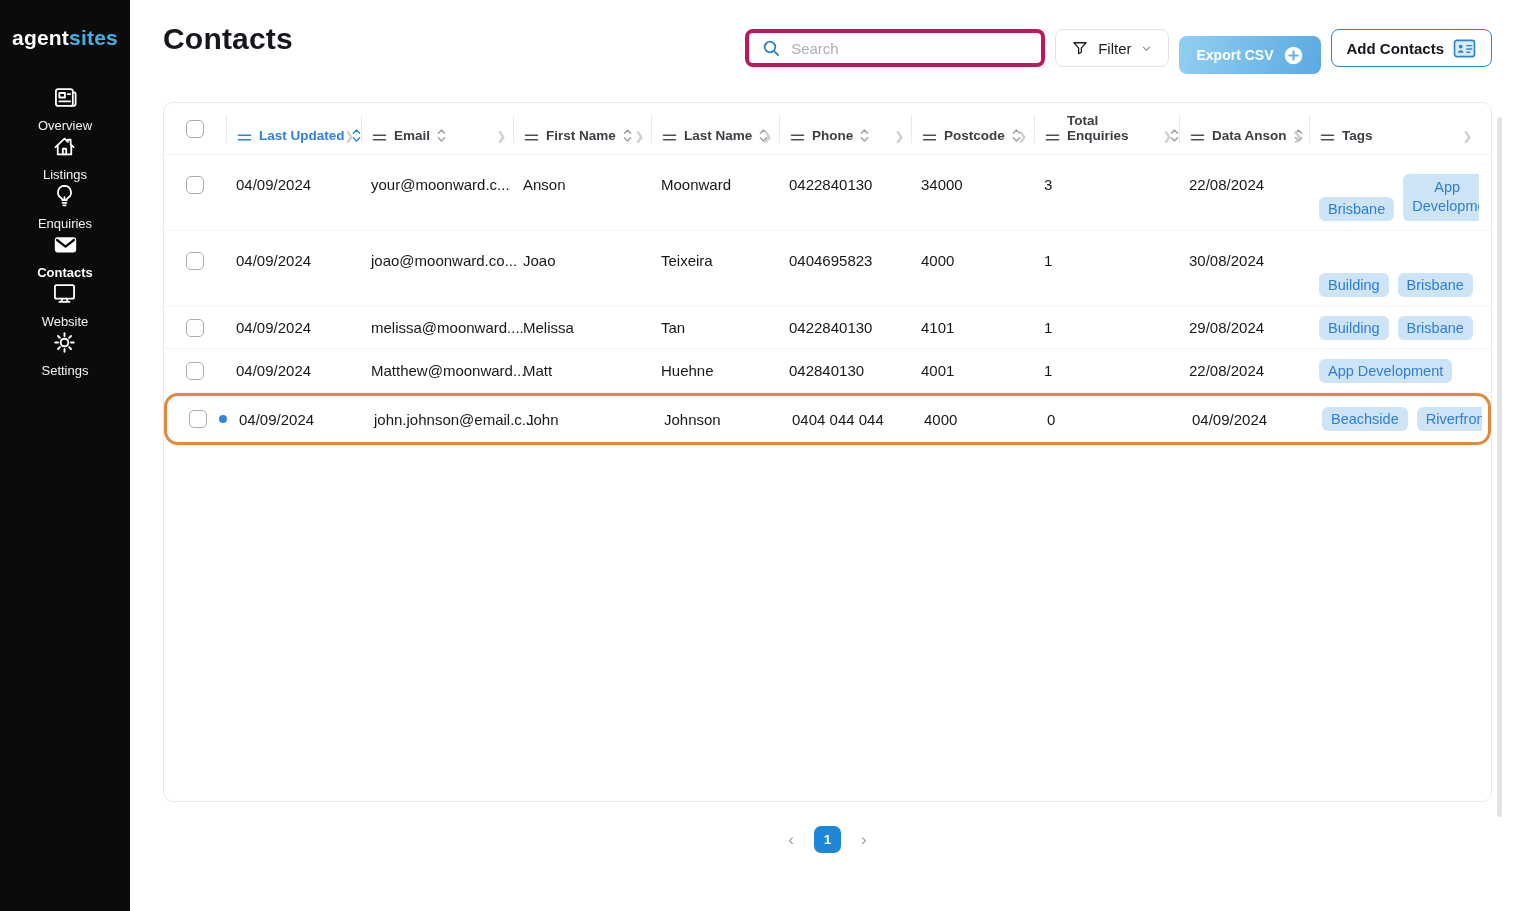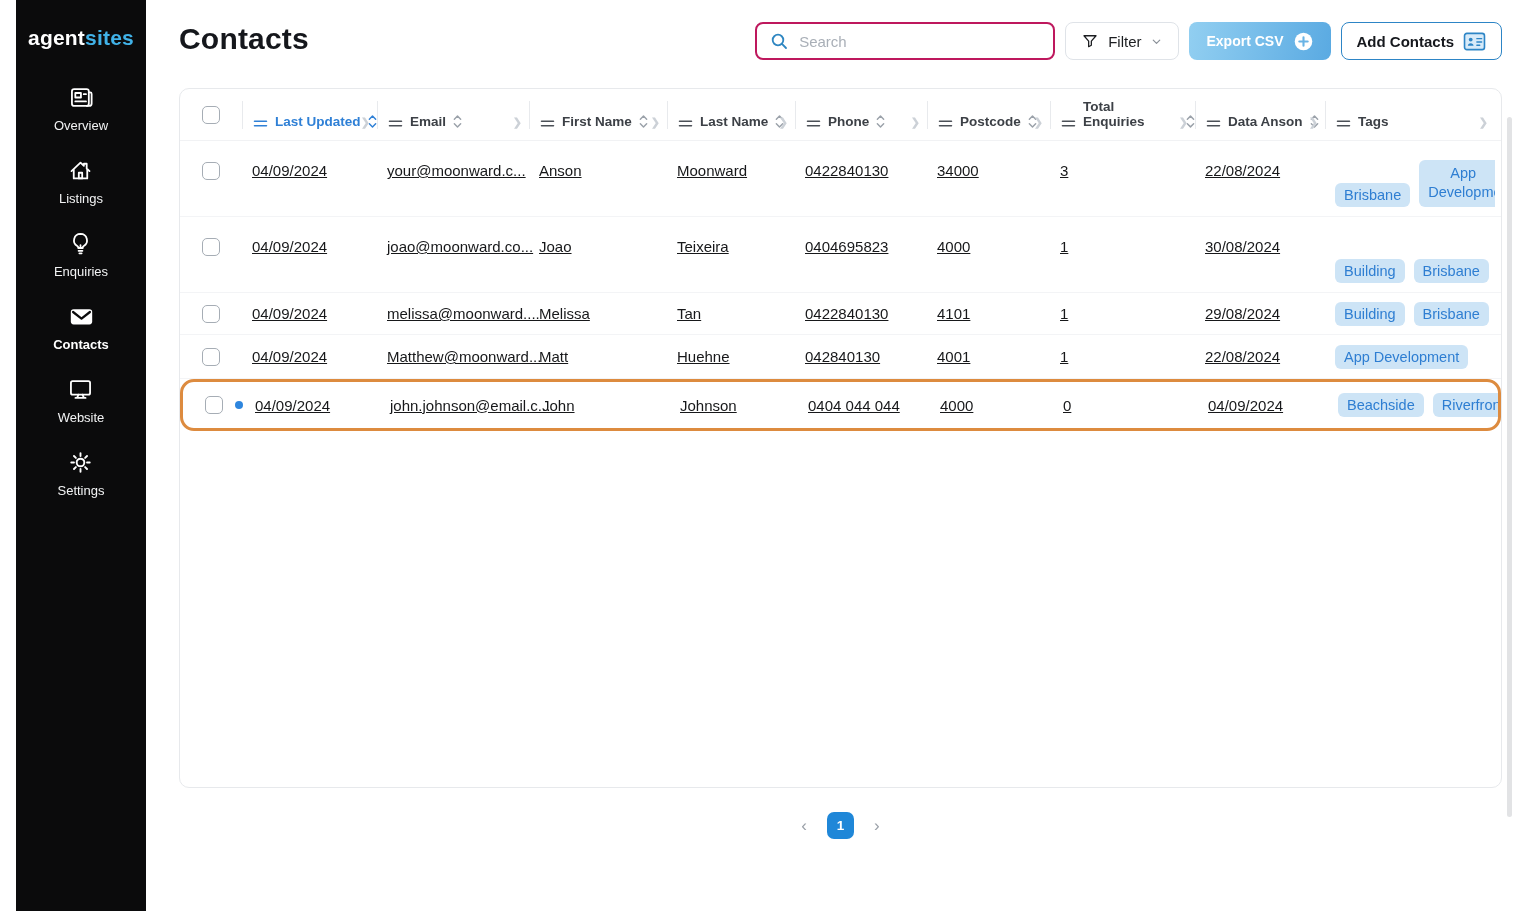--- a/index.html
+++ b/index.html
@@ -1,69 +1,69 @@
 <!DOCTYPE html>
 <html><head>
 <meta charset="utf-8">
 <style>
   * { margin:0; padding:0; box-sizing:border-box; }
   html,body { width:1525px; height:911px; overflow:hidden; background:#fff;
     font-family:"Liberation Sans", sans-serif; }
-  .app { display:flex; width:1525px; height:911px;padding-left:16px; }
+  .app { display:flex; width:1525px; height:911px; }
 
   
   .sidebar { width:130px; background:#0b0b0c; color:#f5f5f5; display:flex;
     flex-direction:column; align-items:center; position:relative; flex-shrink:0; }
   .logo { margin-top:26px; font-size:21px; font-weight:700; letter-spacing:.2px; color:#fff; }
   .logo .accent { color:#41b2e8; }
-  .nav { margin-top:34px; display:flex; flex-direction:column; gap:24px; align-items:center; }
+  .nav { margin-top:34px; display:flex; flex-direction:column; align-items:center; }
   .nav-item { display:flex; flex-direction:column; align-items:center; gap:7px; cursor:pointer; }
   .nav-item svg { width:27px; height:27px; }
   .nav-label { font-size:13px; color:#f2f3f4; }
   .nav-item.active .nav-label { font-weight:600; color:#fff; }
   .signout { position:absolute; bottom:24px; left:0; right:0; display:flex;
     flex-direction:column; align-items:center; gap:6px; cursor:pointer; }
   .signout svg { width:26px; height:26px; }
   .signout .nav-label { color:#fff; }
 
   
   .main { flex:1; position:relative; padding:0 33px; background:#fff; }
   .topbar { display:flex; justify-content:space-between; align-items:flex-start; margin-top:22px; }
   .page-title { font-size:30px; font-weight:700; color:#15171c; letter-spacing:.2px; }
   .subtitle { font-size:12.5px; color:#9ba1a9; margin-top:15px; }
   .controls { display:flex; gap:10px; align-items:center; }
-  .searchbox { width:300px; height:38px; border:2px solid #be185d; border-radius:8px;
+  .searchbox { width:300px; height:38px; border:4px solid #be185d; border-radius:8px;
     display:flex; align-items:center; gap:10px; padding:0 12px; background:#fff; }
   .searchbox input { border:none; outline:none; font-size:15px; color:#333; width:100%;
     font-family:"Liberation Sans", sans-serif; }
   .searchbox input::placeholder { color:#a9afb7; }
   .btn { height:38px; border-radius:8px; display:flex; align-items:center; gap:9px;
     padding:0 15px; font-size:15px; cursor:pointer; background:#fff; border:1px solid #dfe3e8;
     font-family:"Liberation Sans", sans-serif; }
   .btn-filter { color:#1c1e21; }
   .btn-export { border:none; background:linear-gradient(100deg,#92cff1,#5aaae2);
-    color:#fff; font-weight:700; font-size:14px; padding:0 17px; }
+    color:#fff; font-weight:700; font-size:14px; padding:0 17px;margin-top:14px; }
   .btn-add { border:1.5px solid #2d85c6; font-weight:600; color:#16181d; }
 
   
   .card { margin-top:28px; height:700px; border:1px solid #e7e9ec; border-radius:10px;
     background:#fff; position:relative; overflow:hidden; }
   .grid { display:grid; grid-template-columns:62px 135px 152px 138px 128px 132px 123px 145px 130px 170px; }
   .thead { height:52px; align-items:center; border-bottom:1px solid #f1f2f4; }
   .th { display:flex; align-items:flex-end; gap:7px; font-size:13.5px; font-weight:700;
     color:#3c4046; height:28px; padding-left:10px; border-left:1px solid #e8eaed;
     position:relative; cursor:pointer; }
   .th .chev-r { position:absolute; right:7px; color:#ccd1d7; font-size:11px; }
   .th.sorted { color:#2f80d6; }
   .cb-cell { display:flex; align-items:center; justify-content:center; }
   .cb { width:18px; height:18px; border:1.5px solid #a6adb5; border-radius:5px;
     background:#fff; cursor:pointer; }
   .tr { align-items:center; border-bottom:1px solid #f3f4f6; position:relative; font-size:15px;
     color:#17181a; cursor:pointer; }
-  .tr .cell { padding-left:10px;text-decoration:underline; }
+  .tr .cell { padding-left:10px; }
   .tr.tall { height:76px; }
   .tr.tall .cell, .tr.tall .cb-cell { align-self:start; margin-top:21px; }
   .tr.tall .tags-cell { align-self:end; margin-top:0; margin-bottom:9px; }
   .tr.r3 { height:42px; }
   .tr.r4 { height:44px; }
   .tr.highlight { height:52px; border:3px solid #dd8b3f; border-radius:14px; }
   .tags-cell { display:flex; gap:9px; align-items:flex-end; overflow:hidden; padding-left:10px; }
   .tag { display:inline-block; padding:4px 9px; background:#cde4f6; color:#2e7ed2;
     border-radius:6px; font-size:14.5px; white-space:nowrap; flex-shrink:0; }
   .tag.wrap { white-space:normal; width:88px; text-align:center; line-height:1.35; }

